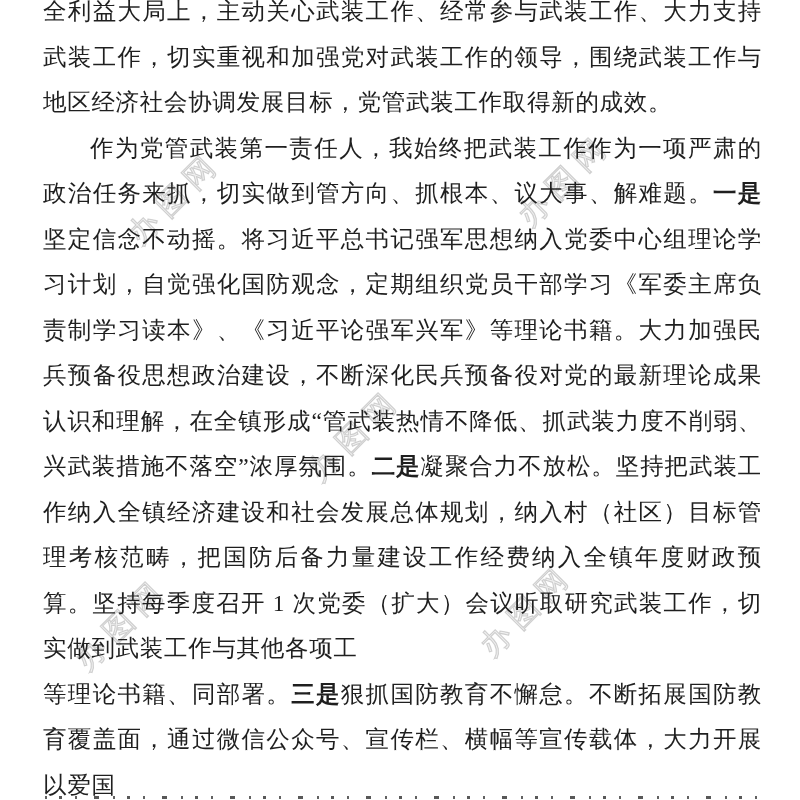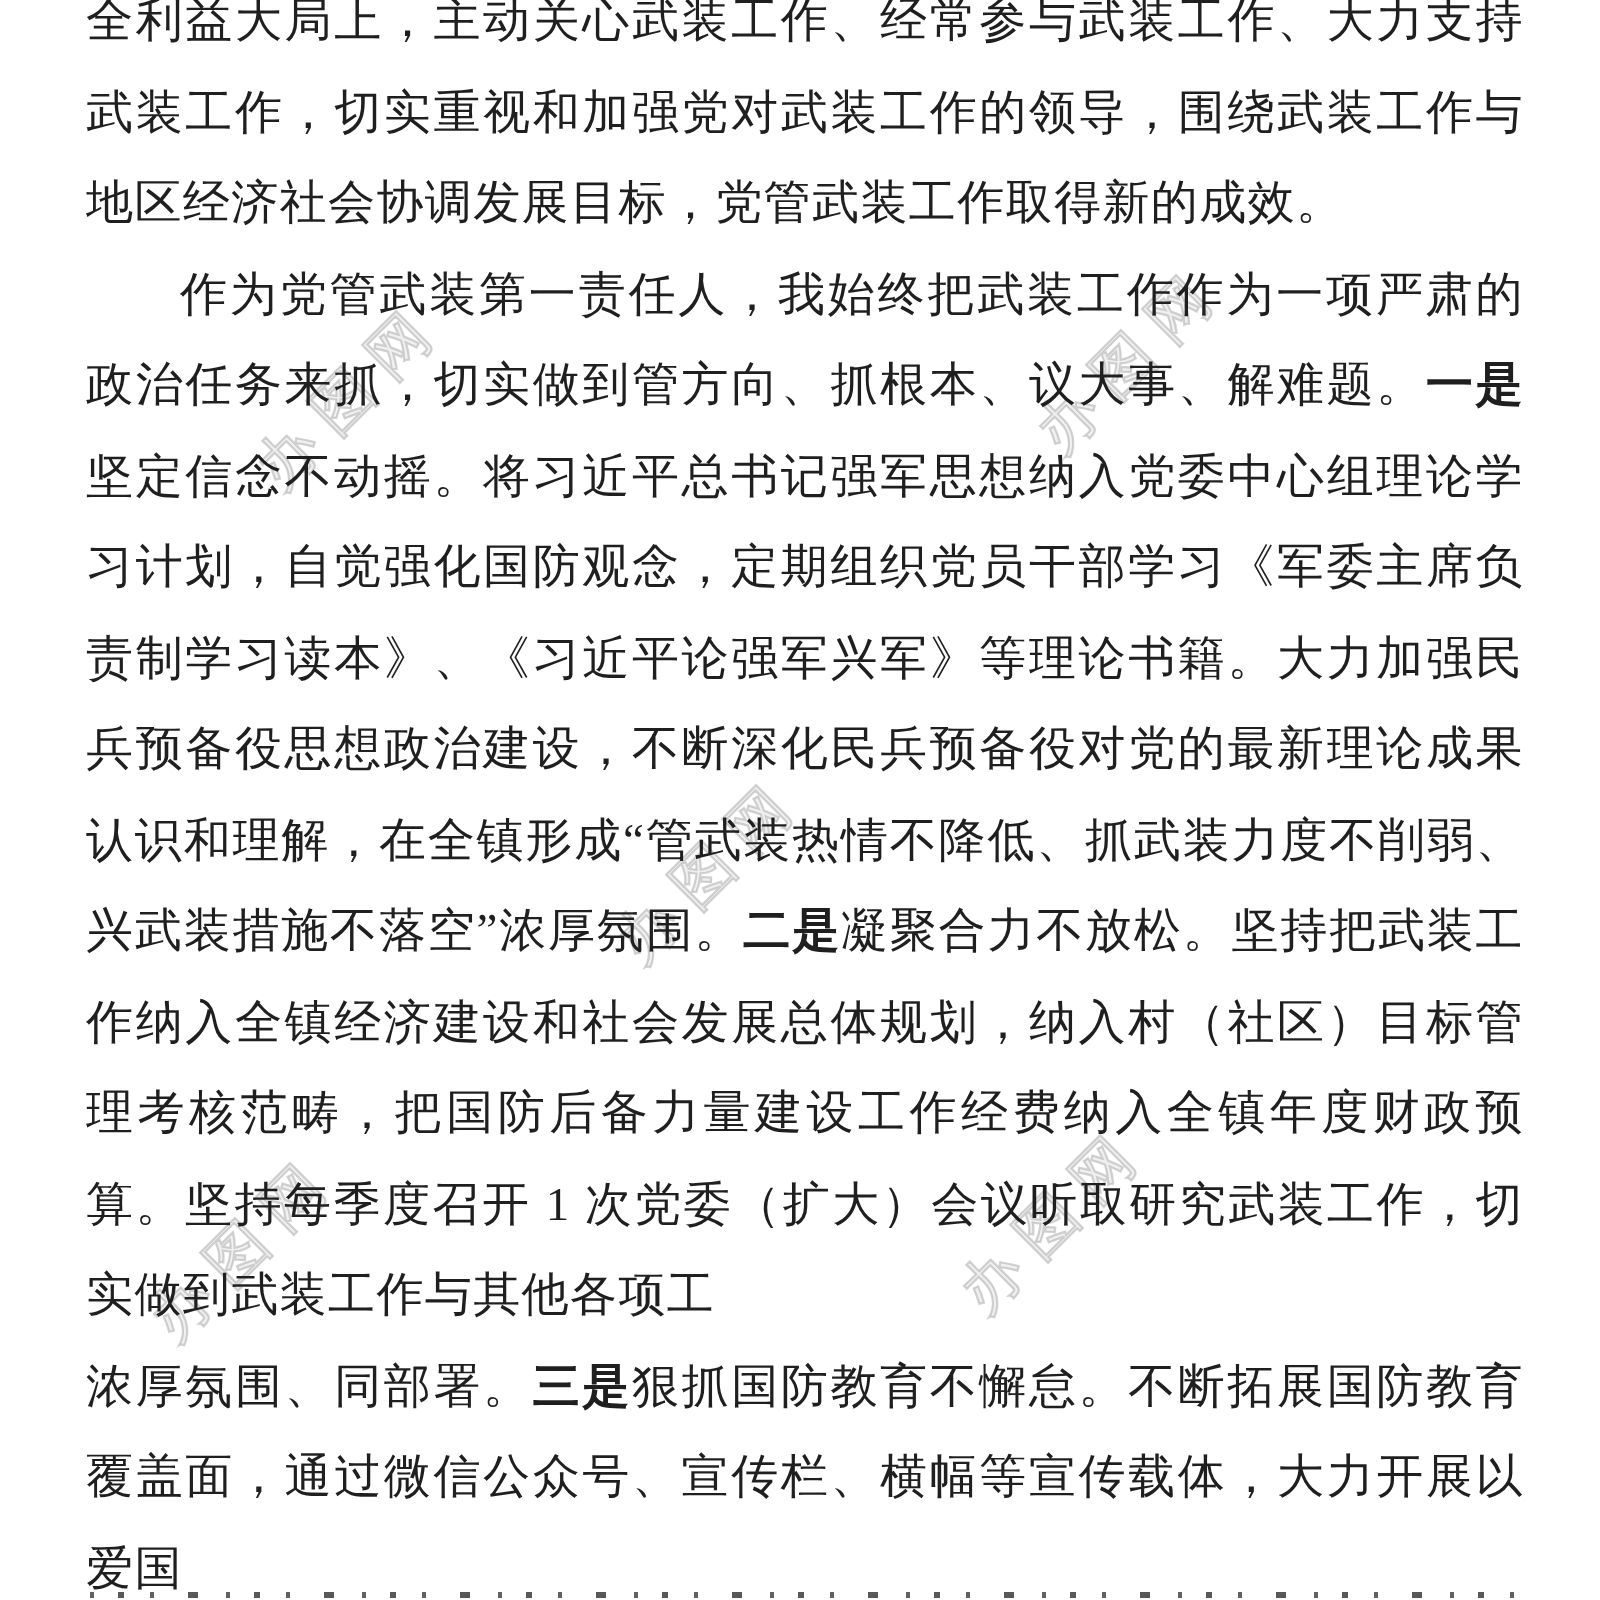--- a/index.html
+++ b/index.html
@@ -92,18 +92,18 @@
         <span>办图网</span>
       </div>
     <div class="wm wm5">
         <span>办图网</span>
       </div>
   </div>
 
   <div class="content" id="paragraphs">
       <p class="body-continuation"><span>全利益大局上，主动关心武装工作、经常参与武装工作、大力支持武装工作，切实重视和加强党对武装工作的领导，围绕武装工作与地区经济社会协调发展目标，党管武装工作取得新的成效。</span></p>
       <p class="body-indent"><span>作为党管武装第一责任人，我始终把武装工作作为一项严肃的政治任务来抓，切实做到管方向、抓根本、议大事、解难题。</span><span class="b">一是</span><span>坚定信念不动摇。将习近平总书记强军思想纳入党委中心组理论学习计划，自觉强化国防观念，定期组织党员干部学习《军委主席负责制学习读本》、《习近平论强军兴军》等理论书籍。大力加强民兵预备役思想政治建设，不断深化民兵预备役对党的最新理论成果认识和理解，在全镇形成“管武装热情不降低、抓武装力度不削弱、兴武装措施不落空”浓厚氛围。</span><span class="b">二是</span><span>凝聚合力不放松。坚持把武装工作纳入全镇经济建设和社会发展总体规划，纳入村（社区）目标管理考核范畴，把国防后备力量建设工作经费纳入全镇年度财政预算。坚持每季度召开 1 次党委（扩大）会议听取研究武装工作，切实做到武装工作与其他各项工</span></p>
-      <p class="body-continuation"><span>浓厚氛围、同部署。</span><span class="b">三是</span><span>狠抓国防教育不懈怠。不断拓展国防教育覆盖面，通过微信公众号、宣传栏、横幅等宣传载体，大力开展以爱国</span></p>
+      <p class="body-continuation"><span>等理论书籍、同部署。</span><span class="b">三是</span><span>狠抓国防教育不懈怠。不断拓展国防教育覆盖面，通过微信公众号、宣传栏、横幅等宣传载体，大力开展以爱国</span></p>
     </div>
 
   <div class="cutline"></div>
 
 </div>
 
 </body></html>

